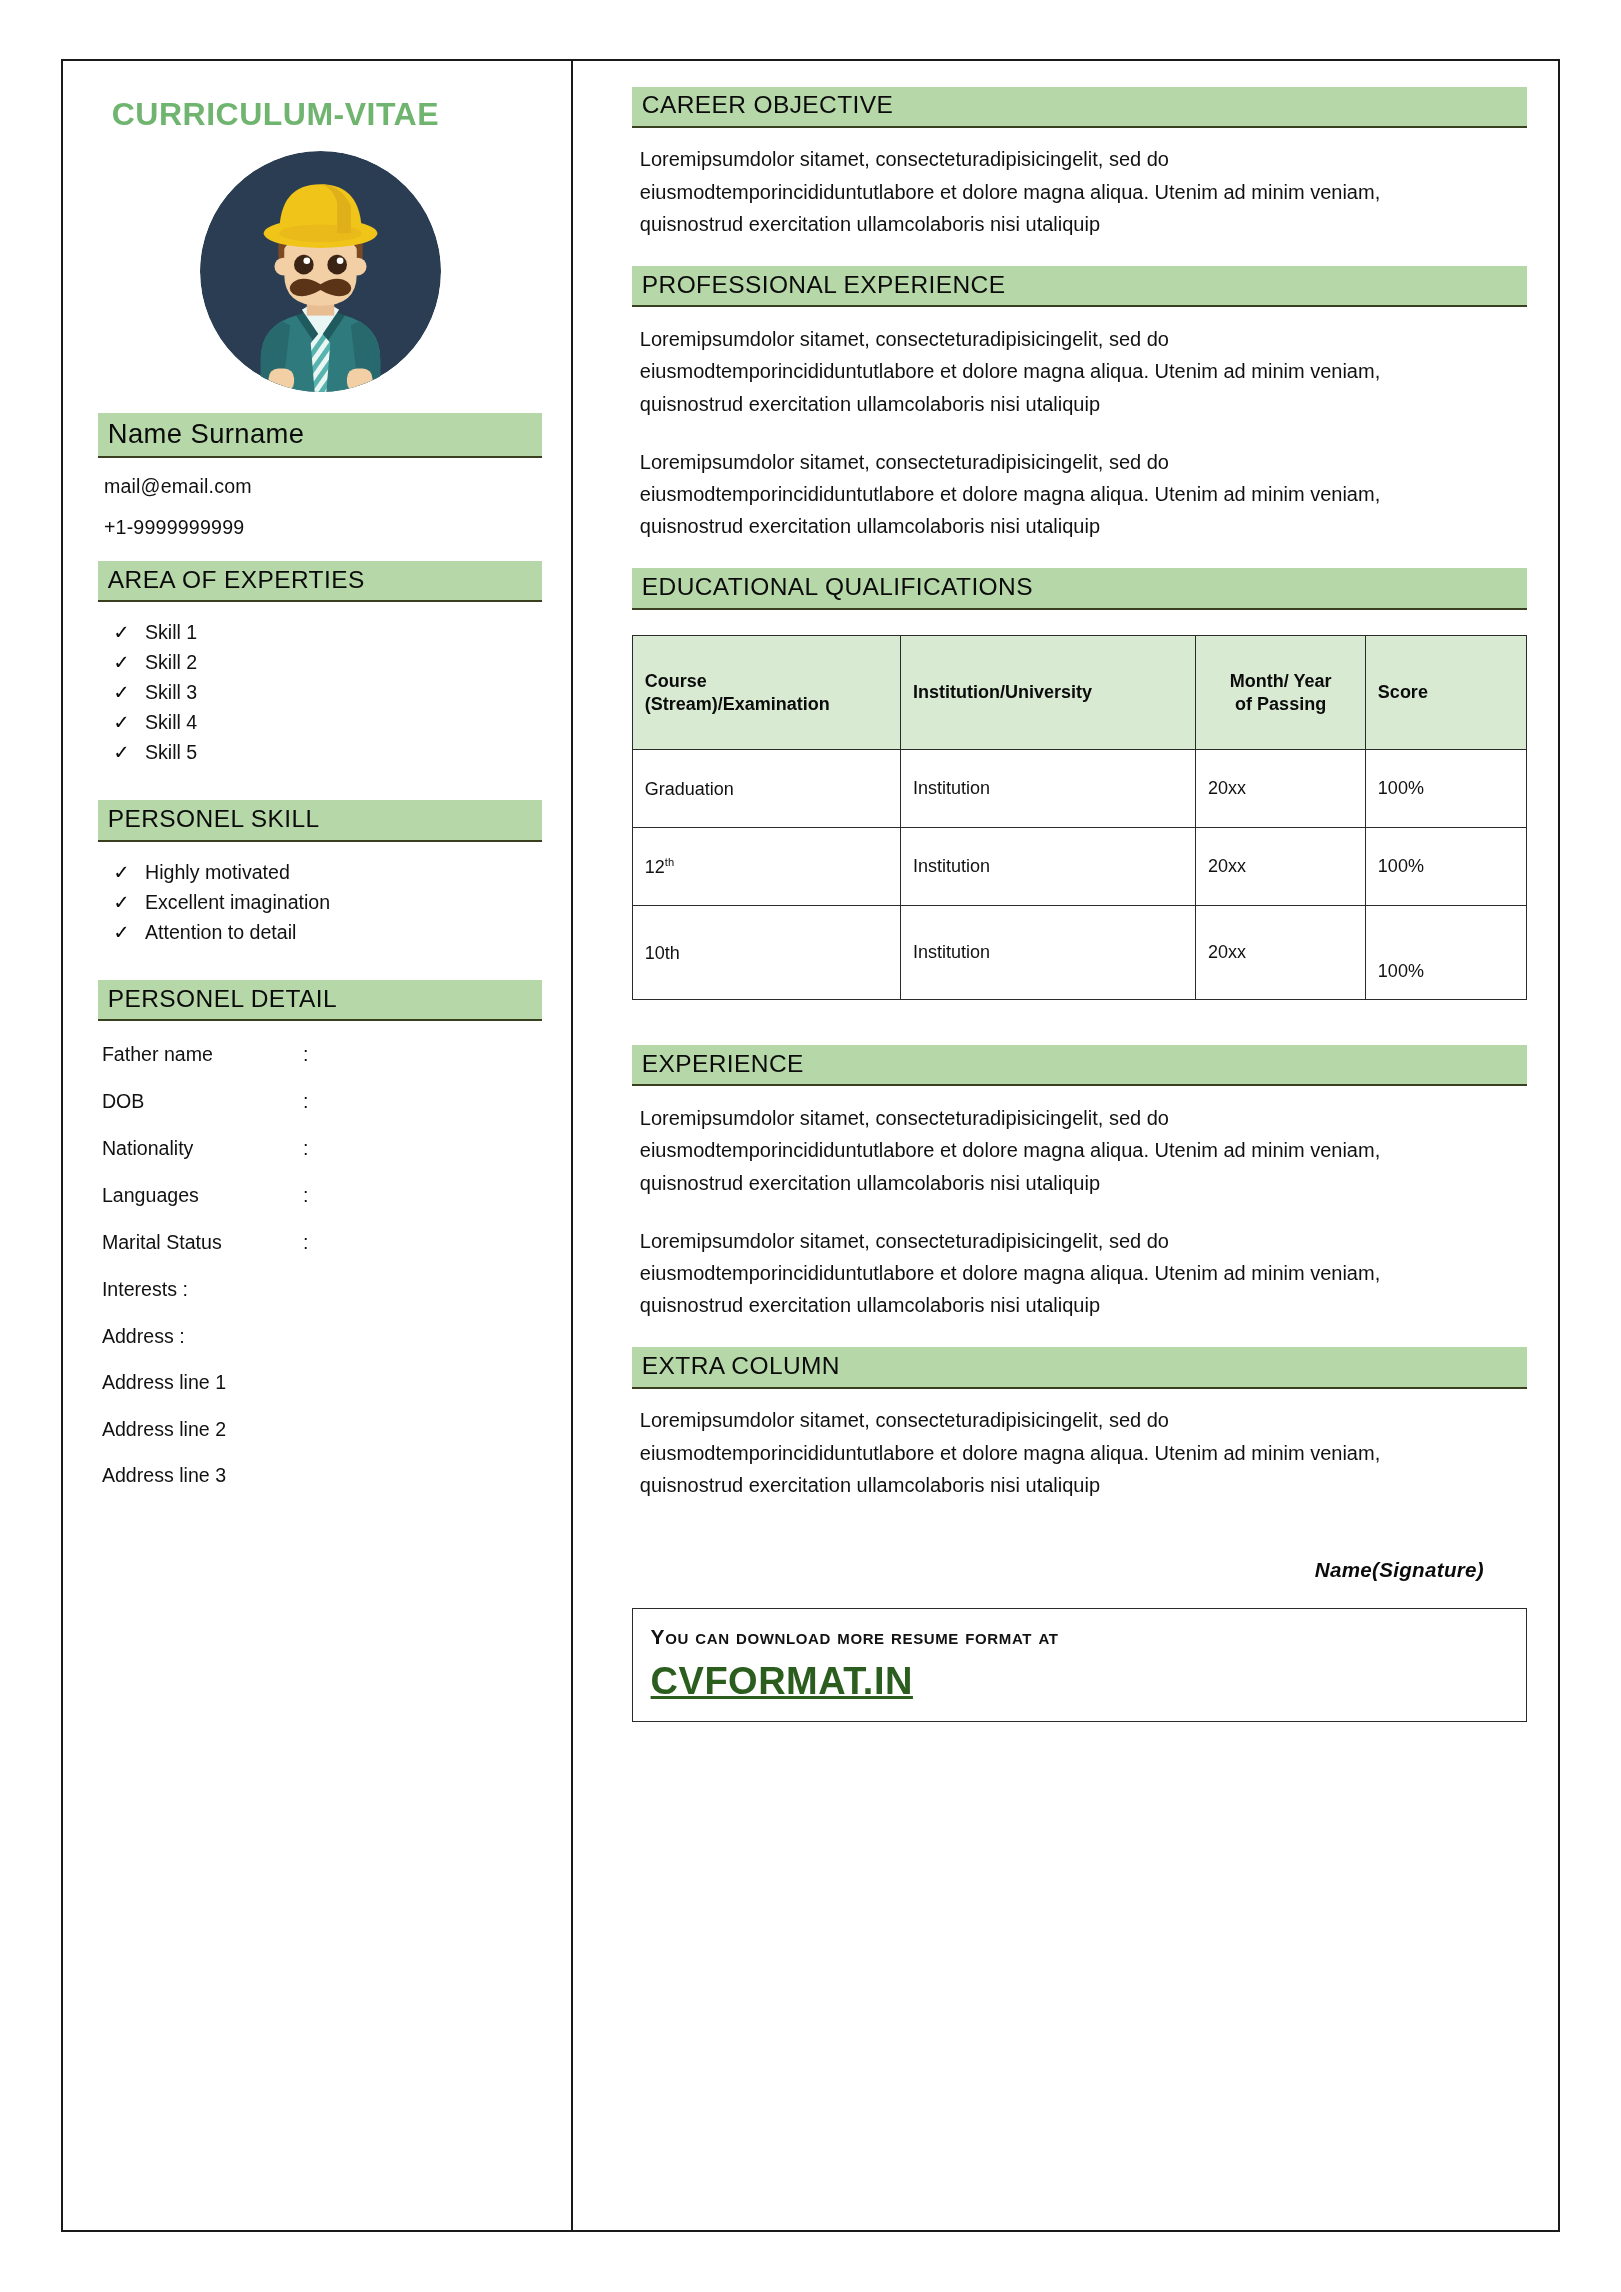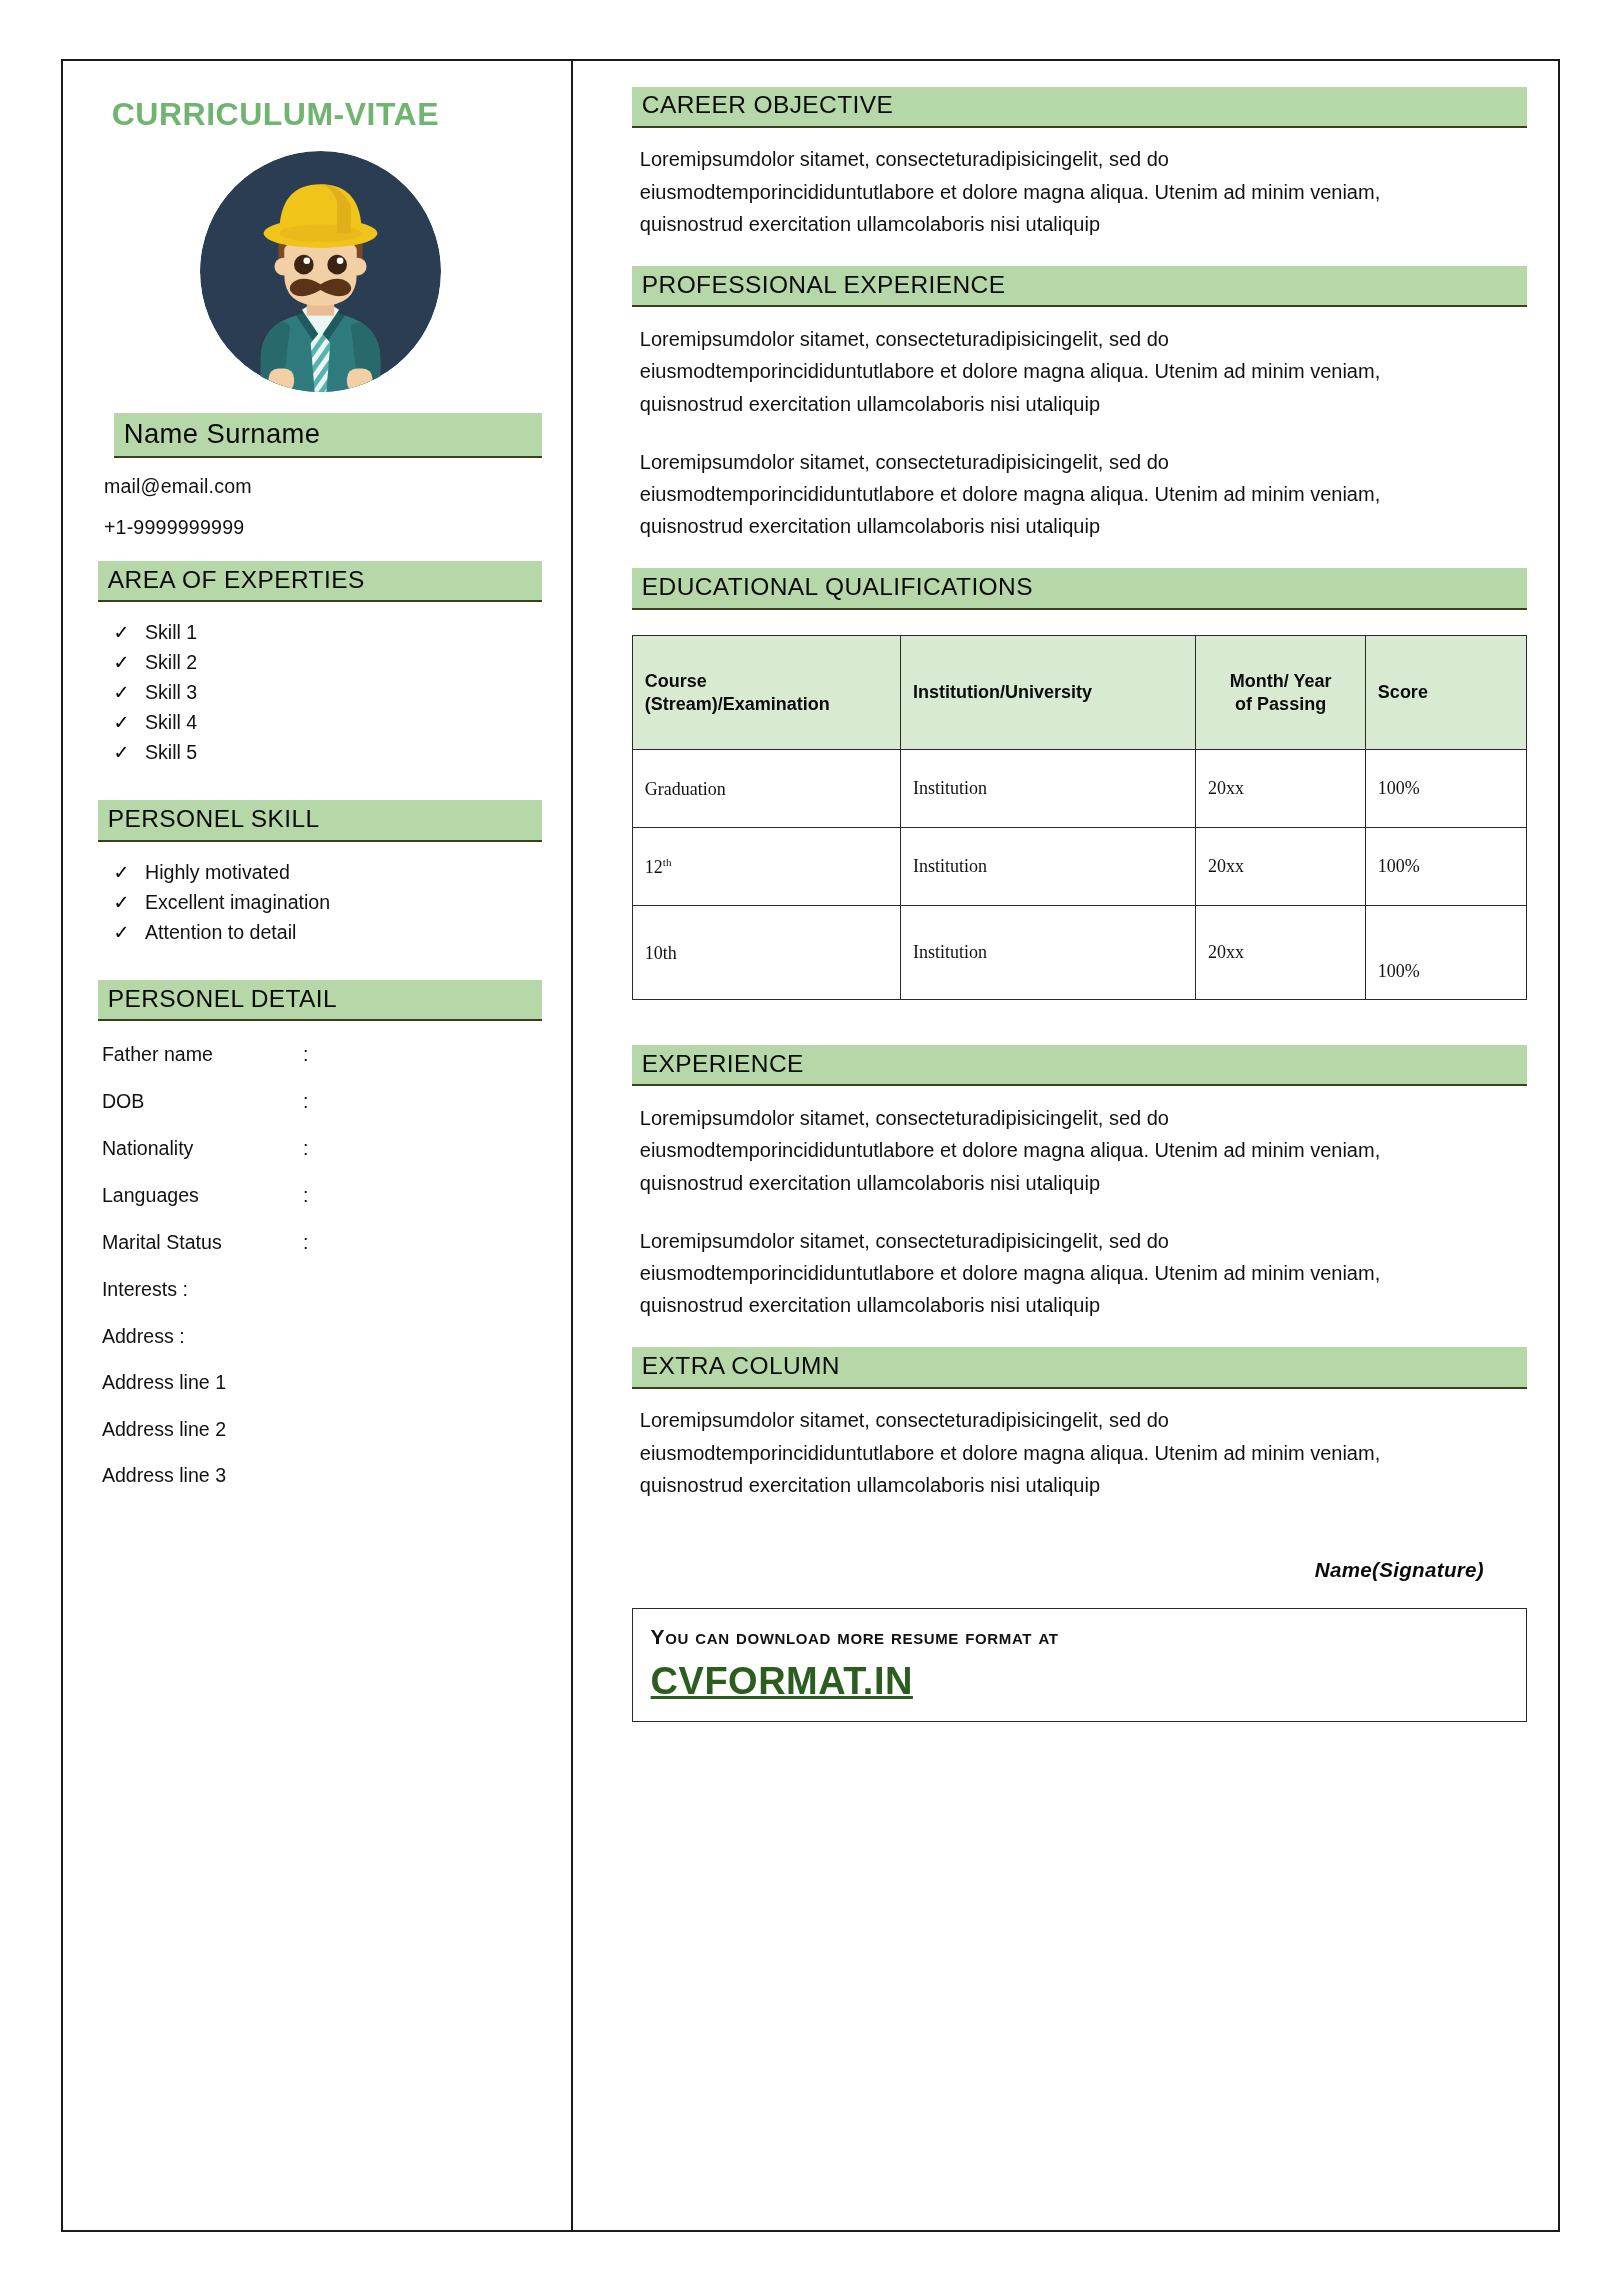--- a/index.html
+++ b/index.html
@@ -72,21 +72,21 @@
     font-size: 24.5px;
     font-weight: normal;
     color: #0b0b0b;
     letter-spacing: 0.4px;
     line-height: 1.08;
   }
 
   .left-bar { margin-top: 21.6px; }
   .left-bar .bar-text { font-size: 24.5px; }
 
-  .name-bar { margin-top: 5.9px; margin-left: 16px; }
+  .name-bar { margin-top: 5.9px; }
   .name-bar .bar-text { font-size: 27.4px; }
 
   
   .contact-line {
     font-size: 19.6px;
     color: #111;
     padding: 17.6px 3.9px 0 5.9px;
     letter-spacing: 0.2px;
   }
 
@@ -155,21 +155,20 @@
     height: 114px;
     color: #0b0b0b;
     line-height: 1.25;
   }
   .edu-table tbody td {
     background: #fff;
     font-size: 18px;
     font-weight: normal;
     height: 78px;
     color: #111;
-    font-family: Liberation Serif, serif;
   }
   .edu-table tbody tr:last-child td { height: 94px; }
   .edu-table tbody tr:last-child td.score-cell { vertical-align: bottom; padding-bottom: 17.6px; }
   .c1 { width: 30%; }
   .c2 { width: 33%; }
   .c3 { width: 19%; }
   .c4 { width: 18%; }
   .th-c3 { text-align: center !important; }
   sup { font-size: 0.62em; vertical-align: super; }
 

